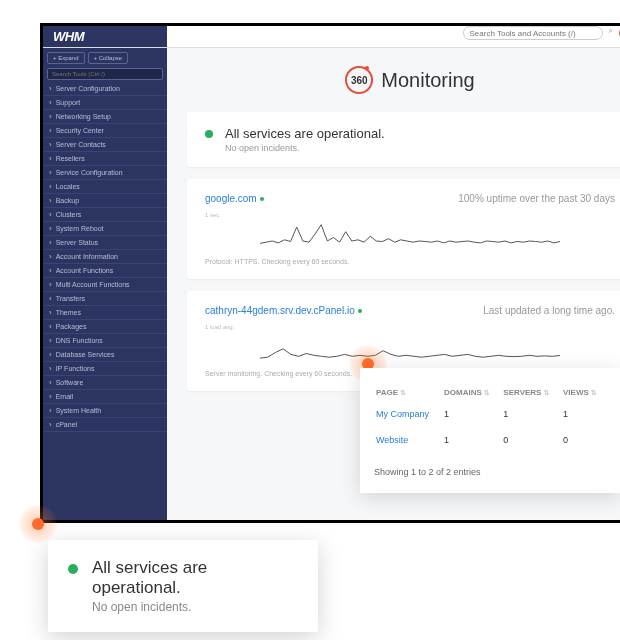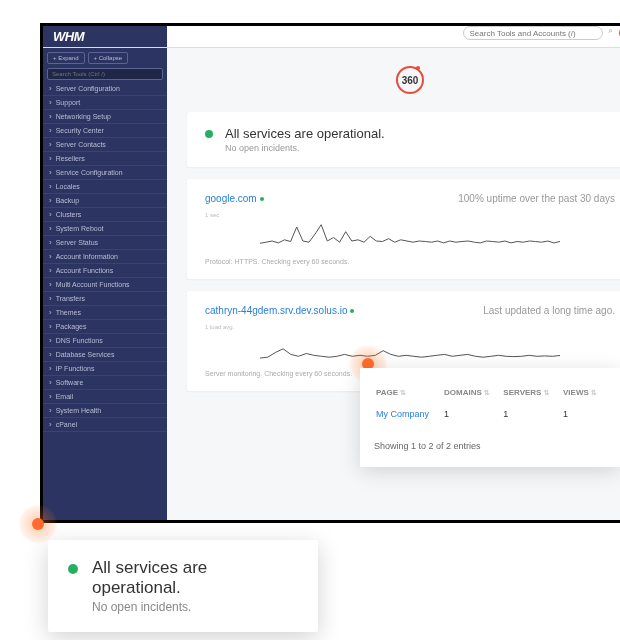--- a/index.html
+++ b/index.html
@@ -99,20 +99,21 @@
           <div class="sb-item">IP Functions</div>
           <div class="sb-item">Software</div>
           <div class="sb-item">Email</div>
           <div class="sb-item">System Health</div>
           <div class="sb-item">cPanel</div>
         </div>
     </div>
     <div class="main">
       <div class="brand">
         <div class="brand-logo">360</div>
+        <div class="brand-title">Monitoring</div>
       </div>
       <div class="card">
         <div class="status">
           <div class="dot"></div>
           <div>
             <div class="status-text">All services are operational.</div>
             <div class="status-sub">No open incidents.</div>
           </div>
         </div>
       </div>
@@ -122,21 +123,21 @@
           <div class="site-meta">100% uptime over the past 30 days</div>
         </div>
         <div style="font-size:6px;color:#bbb">1 sec</div>
         <svg class="spark" viewBox="0 0 300 30" id="spark1">
             <path d="M0.0,25.3L6.1,24.2L12.2,23.0L18.4,24.9L24.5,21.8L30.6,23.5L36.7,9.0L42.9,23.0L49.0,24.2L55.1,16.0L61.2,6.7L67.3,23.0L73.5,19.5L79.6,24.2L85.7,13.7L91.8,23.0L98.0,21.8L104.1,24.2L110.2,18.3L116.3,23.0L122.4,23.5L128.6,20.7L134.7,24.2L140.8,21.8L146.9,23.0L153.1,24.2L159.2,23.0L165.3,23.5L171.4,24.2L177.6,23.0L183.7,24.9L189.8,23.0L195.9,24.2L202.0,23.5L208.2,23.0L214.3,24.2L220.4,24.9L226.5,23.0L232.7,23.5L238.8,24.2L244.9,23.0L251.0,24.9L257.1,23.5L263.3,24.2L269.4,23.0L275.5,23.5L281.6,24.2L287.8,23.0L293.9,24.9L300.0,23.5"></path>
           </svg>
         <div class="card-foot">Protocol: HTTPS. Checking every 60 seconds.</div>
       </div>
       <div class="card">
         <div class="site-row">
-          <div class="site-name"><span>cathryn-44gdem.srv.dev.solus.io</span><span class="dot-sm"></span></div>
+          <div class="site-name"><span>cathryn-44gdem.srv.dev.cPanel.io</span><span class="dot-sm"></span></div>
           <div class="site-meta">Last updated a long time ago.</div>
         </div>
         <div style="font-size:6px;color:#bbb">1 load avg.</div>
         <svg class="spark" viewBox="0 0 300 30" id="spark2">
             <path d="M0.0,28.1L7.7,27.2L15.4,22.5L23.1,18.8L30.8,24.4L38.5,26.3L46.2,23.5L53.8,25.3L61.5,26.3L69.2,27.2L76.9,26.3L84.6,24.4L92.3,26.3L100.0,25.3L107.7,26.3L115.4,25.3L123.1,20.7L130.8,24.4L138.5,26.3L146.2,25.3L153.8,26.3L161.5,27.2L169.2,26.3L176.9,25.3L184.6,24.4L192.3,26.3L200.0,25.3L207.7,24.4L215.4,26.3L223.1,27.2L230.8,26.3L238.5,25.3L246.2,26.3L253.8,26.6L261.5,26.3L269.2,25.3L276.9,26.3L284.6,25.9L292.3,26.3L300.0,25.5"></path>
           </svg>
         <div class="card-foot">Server monitoring. Checking every 60 seconds.</div>
       </div>
     </div>
   </div>
@@ -155,20 +156,26 @@
           <th>VIEWS<span class="sort">⇅</span></th>
         </tr>
       </thead>
     <tbody id="tbody">
         <tr>
           <td class="link">My Company</td>
           <td>1</td>
           <td>1</td>
           <td>1</td>
         </tr>
+        <tr>
+          <td class="link">Website</td>
+          <td>1</td>
+          <td>0</td>
+          <td>0</td>
+        </tr>
       </tbody>
   </table>
   <div class="tbl-foot">Showing 1 to 2 of 2 entries</div>
 </div>
 
 <div class="status-pop">
   <div class="row">
     <div class="big-dot"></div>
     <div>
       <div class="t1">All services are operational.</div>

